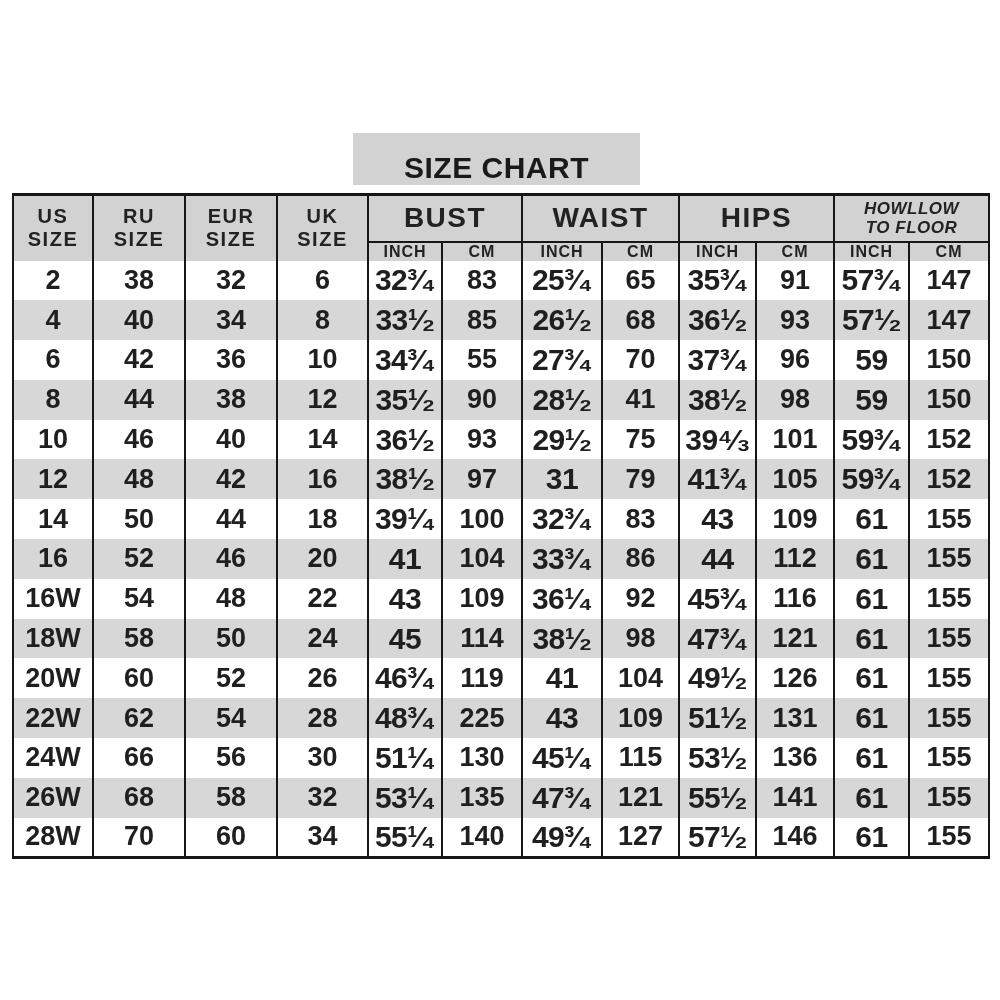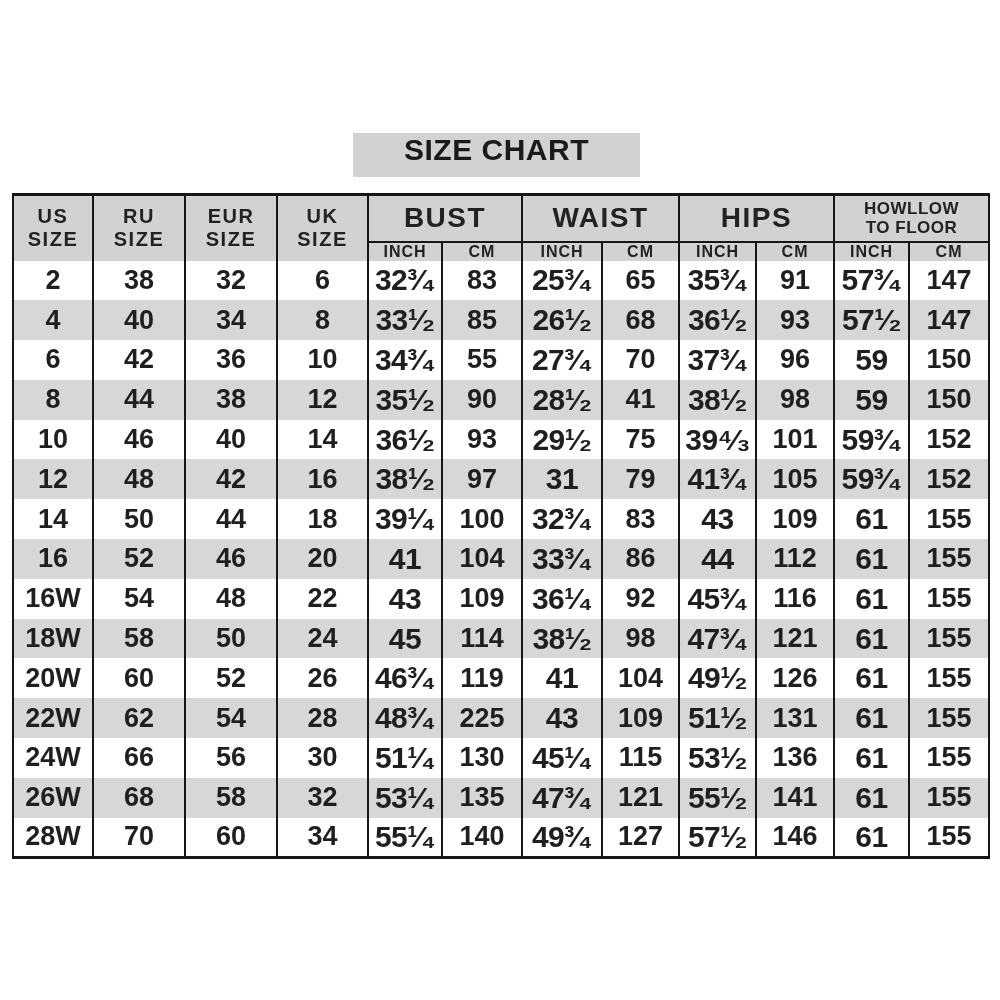--- a/index.html
+++ b/index.html
@@ -7,23 +7,23 @@
     width: 1000px; height: 1000px;
     background: #ffffff;
     font-family: "Liberation Sans", "DejaVu Sans", sans-serif;
     color: #1c1c1c;
   }
   .page { position: relative; width: 1000px; height: 1000px; overflow: hidden; }
 
   .title-box {
     position: absolute;
     left: 353px; top: 133px;
-    width: 287px; height: 44px;
+    width: 287px; height: 52px;
     background: #d2d2d2;
-    display: flex; align-items: flex-start; justify-content: center;
+    display: flex; align-items: flex-end; justify-content: center;
   }
   .title-box h1 {
     font-size: 30px; font-weight: bold; color: #1a1a1a;
     letter-spacing: 0.5px; white-space: nowrap;
   }
 
   table.size-chart {
     position: absolute;
     left: 12px; top: 193px;
     width: 976px;
@@ -40,21 +40,21 @@
     padding: 0;
     overflow: hidden;
   }
   .size-chart thead th { background: #d2d2d2; font-weight: bold; color: #222; }
 
   .size-chart thead tr.group-row { height: 47px; }
   .size-chart thead tr.unit-row  { height: 17px; }
 
   .size-chart thead th.group { border-bottom: 2px solid #161616; font-size: 28px; letter-spacing: 1.5px; }
   .size-chart thead th.size-h { font-size: 20px; letter-spacing: 1.5px; text-align: center; }
-  .size-chart thead th.hf { font-size: 17px; letter-spacing: 0.5px; }
+  .size-chart thead th.hf { font-size: 17px; letter-spacing: 0.5px; font-style: italic; }
   .size-chart thead th .l { display: block; line-height: 1.15; }
   .size-chart thead th .l:empty { display: none; }
   .size-chart thead tr.unit-row th { font-size: 16px; letter-spacing: 1px; border-bottom: none; }
 
   .size-chart tbody td {
     height: 39.8px;
     font-size: 27px;
     font-weight: bold;
     color: #1f1f1f;
     background: #ffffff;

